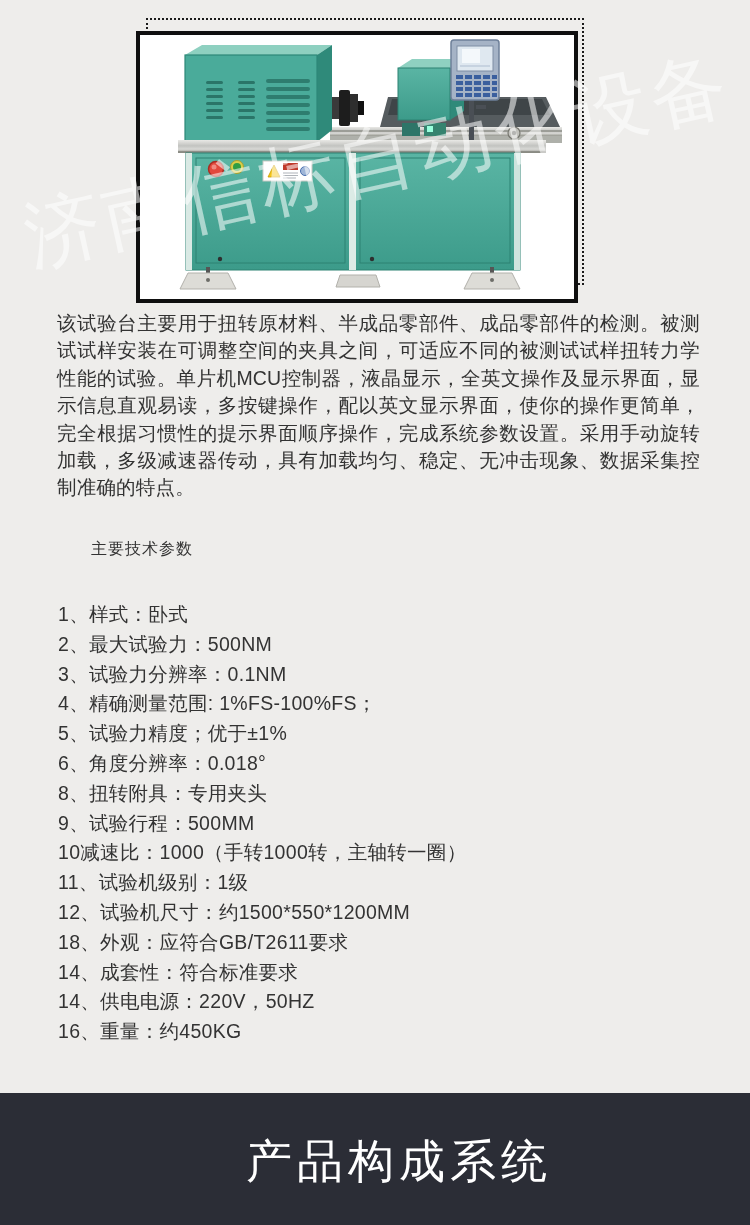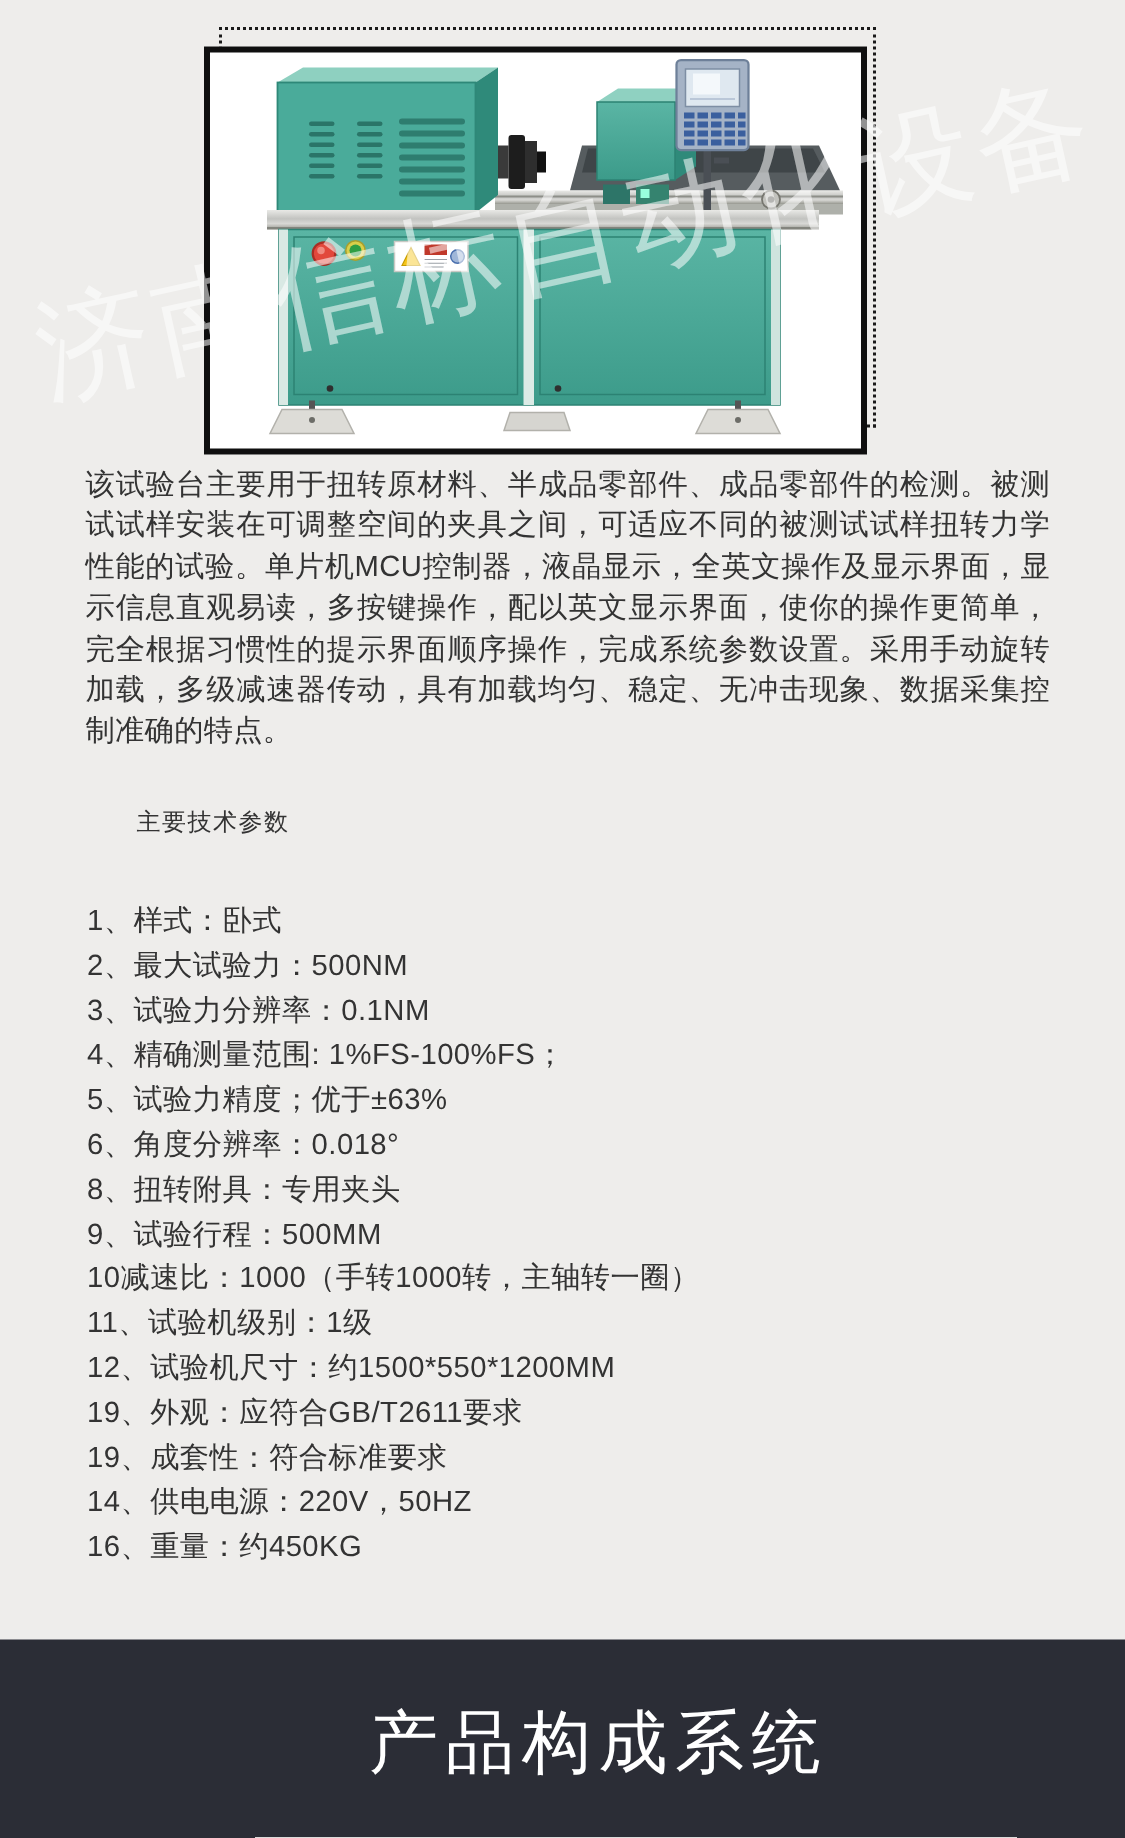--- a/index.html
+++ b/index.html
@@ -197,29 +197,29 @@
 
   <div class="desc">该试验台主要用于扭转原材料、半成品零部件、成品零部件的检测。被测试试样安装在可调整空间的夹具之间，可适应不同的被测试试样扭转力学性能的试验。单片机MCU控制器，液晶显示，全英文操作及显示界面，显示信息直观易读，多按键操作，配以英文显示界面，使你的操作更简单，完全根据习惯性的提示界面顺序操作，完成系统参数设置。采用手动旋转加载，多级减速器传动，具有加载均匀、稳定、无冲击现象、数据采集控制准确的特点。</div>
 
   <div class="spec-heading">主要技术参数</div>
 
   <div class="spec-list">
     <div class="spec-item">1、样式：卧式</div>
     <div class="spec-item">2、最大试验力：500NM</div>
     <div class="spec-item">3、试验力分辨率：0.1NM</div>
     <div class="spec-item">4、精确测量范围: 1%FS-100%FS；</div>
-    <div class="spec-item">5、试验力精度；优于±63%</div>
+    <div class="spec-item">5、试验力精度；优于±1%</div>
     <div class="spec-item">6、角度分辨率：0.018°</div>
     <div class="spec-item">8、扭转附具：专用夹头</div>
     <div class="spec-item">9、试验行程：500MM</div>
     <div class="spec-item">10减速比：1000（手转1000转，主轴转一圈）</div>
     <div class="spec-item">11、试验机级别：1级</div>
     <div class="spec-item">12、试验机尺寸：约1500*550*1200MM</div>
-    <div class="spec-item">19、外观：应符合GB/T2611要求</div>
-    <div class="spec-item">19、成套性：符合标准要求</div>
+    <div class="spec-item">18、外观：应符合GB/T2611要求</div>
+    <div class="spec-item">14、成套性：符合标准要求</div>
     <div class="spec-item">14、供电电源：220V，50HZ</div>
     <div class="spec-item">16、重量：约450KG</div>
   </div>
 
   <div class="banner">
     <div class="banner-title">产品构成系统</div>
   </div>
 
 </div>
 

